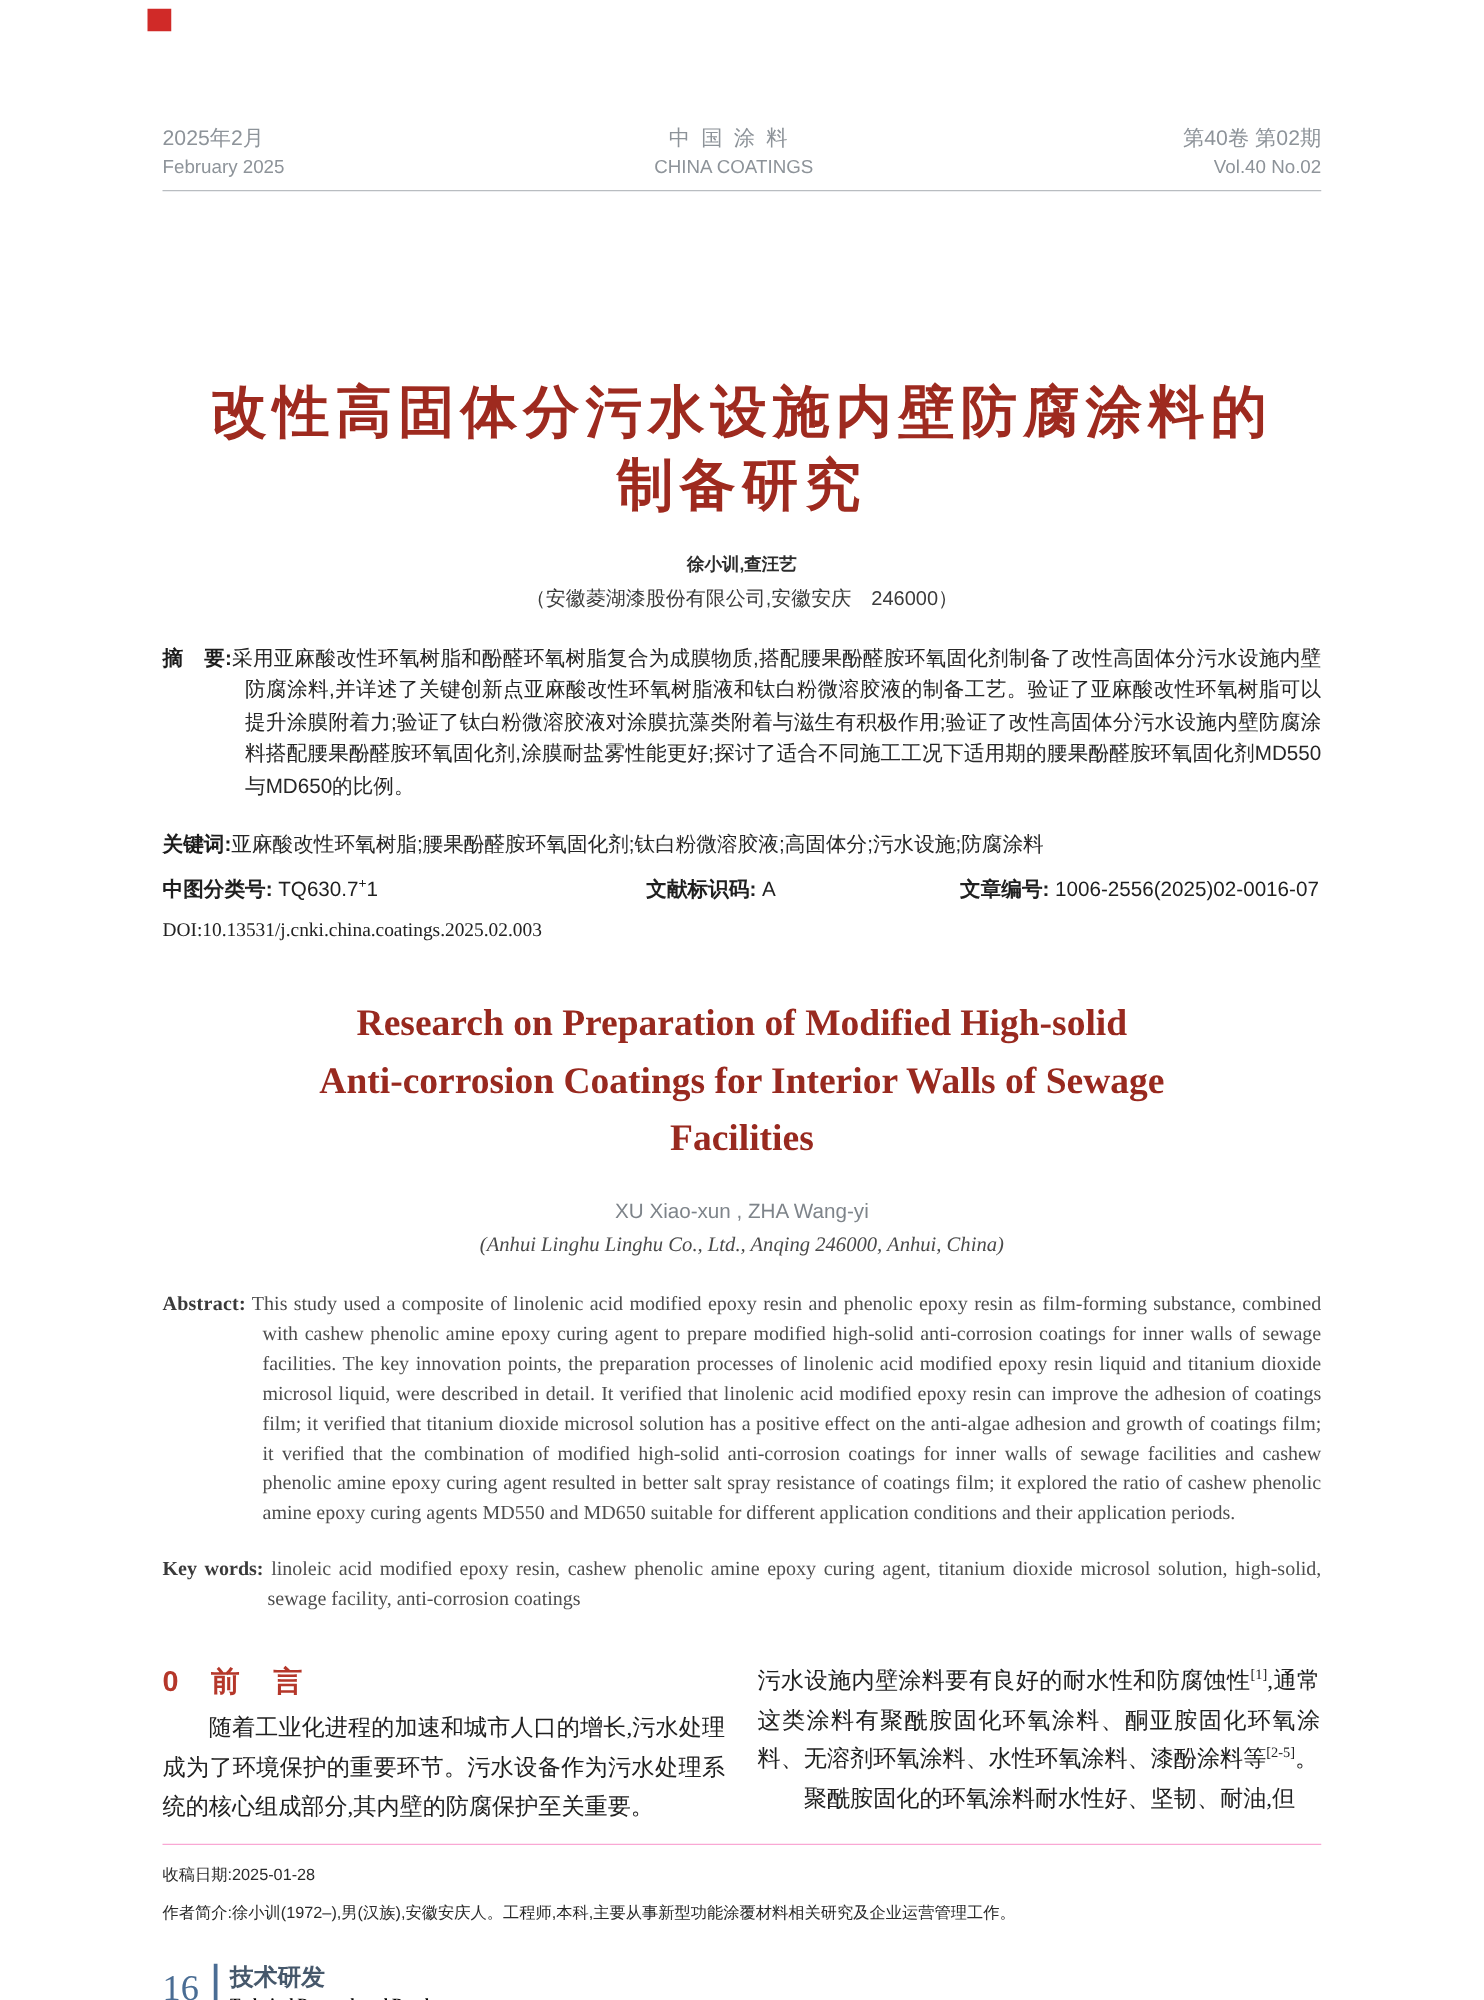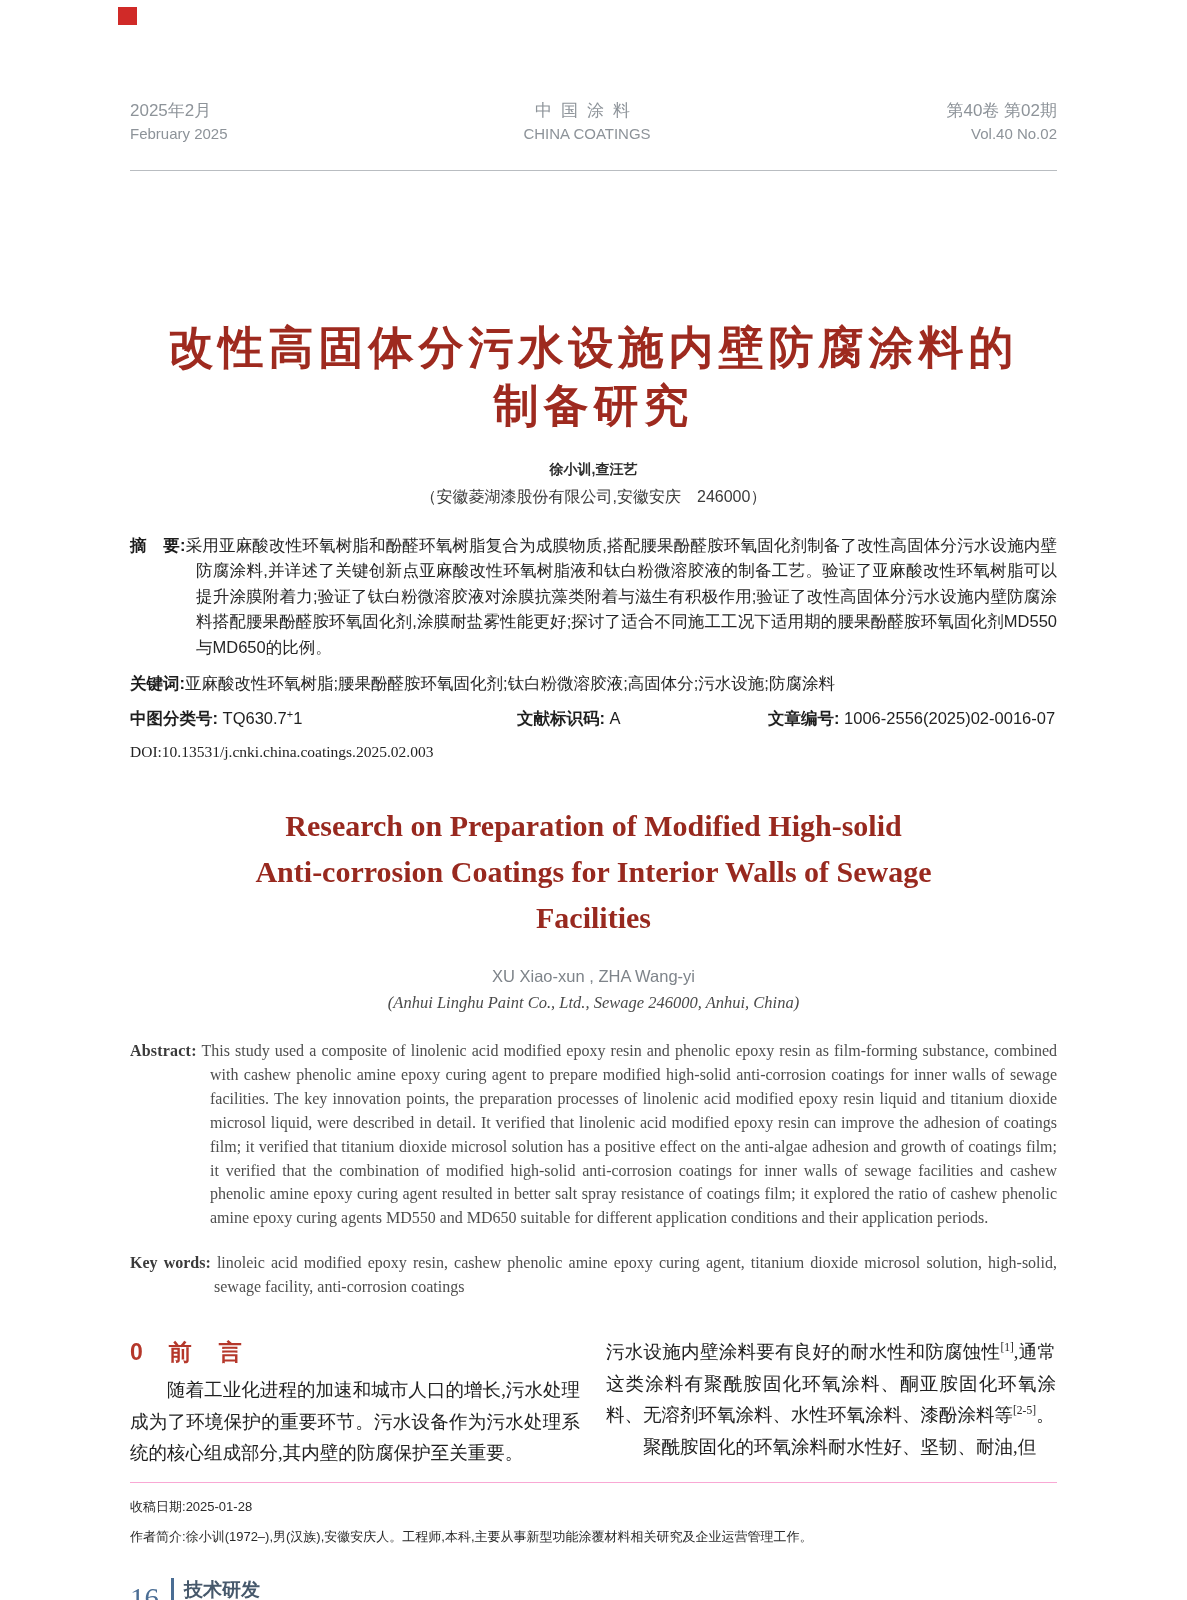--- a/index.html
+++ b/index.html
@@ -5,39 +5,39 @@
   html,body{margin:0;padding:0;background:#ffffff;}
   .page{position:relative;width:1187px;height:1600px;background:#ffffff;overflow:hidden;
         font-family:"Liberation Sans",sans-serif;color:#222;}
   .content{position:relative;margin:0 130px;width:927px;}
 
   
   .corner-marker{position:absolute;left:118px;top:7px;width:19px;height:18px;background:#d02a28;}
 
   
   .jheader{display:flex;justify-content:space-between;align-items:flex-end;
-           padding-top:54px;padding-bottom:25px;border-bottom:1px solid #b9bdc1;
+           padding-top:54px;padding-bottom:7px;border-bottom:1px solid #b9bdc1;
            color:#8d9399;}
   .jh-col{line-height:23px;font-size:17px;}
   .jh-col .en{font-size:15px;}
   .jh-center{text-align:center;}
   .jh-center .cn{letter-spacing:9px;}
   .jh-right{text-align:right;margin-top:45px;}
 
   
   .cn-title{margin-top:148px;text-align:center;color:#9e2a1f;font-weight:bold;
             font-size:45px;line-height:58px;letter-spacing:5px;}
   .cn-authors{margin-top:26px;text-align:center;font-size:14px;font-weight:bold;color:#2c2c2c;}
   .cn-affil{margin-top:8px;text-align:center;font-size:16px;color:#3a3a3a;}
 
   
   .cn-abstract{margin-top:25px;font-size:16.5px;line-height:25.4px;text-align:justify;
                color:#262626;padding-left:66px;text-indent:-66px;}
   .cn-abstract b,.cn-keywords b{font-weight:bold;color:#1c1c1c;}
-  .cn-keywords{margin-top:11px;font-size:16.5px;line-height:25px;color:#262626;}
+  .cn-keywords{margin-top:22px;font-size:16.5px;line-height:25px;color:#262626;}
 
   .clc-row{position:relative;margin-top:12px;height:26px;font-size:16.5px;color:#1f1f1f;}
   .clc-row .seg{position:absolute;top:0;white-space:nowrap;}
   .clc-row .seg b{font-weight:bold;}
   .seg-1{left:0;} .seg-2{left:387px;} .seg-3{left:638px;}
   sup{font-size:11px;line-height:0;}
 
   .doi{margin-top:9px;font-family:"Liberation Serif",serif;font-size:15.5px;color:#222;}
 
   
@@ -124,21 +124,21 @@
 
     <div class="doi">DOI:10.13531/j.cnki.china.coatings.2025.02.003</div>
 
     <div class="en-title">
       <div>Research on Preparation of Modified High-solid</div>
       <div>Anti-corrosion Coatings for Interior Walls of Sewage</div>
       <div>Facilities</div>
     </div>
 
     <div class="en-authors">XU Xiao-xun , ZHA Wang-yi</div>
-    <div class="en-affil">(Anhui Linghu Paint Co., Ltd., Sewage 246000, Anhui, China)</div>
+    <div class="en-affil">(Anhui Linghu Linghu Co., Ltd., Anqing 246000, Anhui, China)</div>
 
     <div class="en-abstract"><b>Abstract:</b> <span>This study used a composite of linolenic acid modified epoxy resin and phenolic epoxy resin as film-forming substance, combined with cashew phenolic amine epoxy curing agent to prepare modified high-solid anti-corrosion coatings for inner walls of sewage facilities. The key innovation points, the preparation processes of linolenic acid modified epoxy resin liquid and titanium dioxide microsol liquid, were described in detail. It verified that linolenic acid modified epoxy resin can improve the adhesion of coatings film; it verified that titanium dioxide microsol solution has a positive effect on the anti-algae adhesion and growth of coatings film; it verified that the combination of modified high-solid anti-corrosion coatings for inner walls of sewage facilities and cashew phenolic amine epoxy curing agent resulted in better salt spray resistance of coatings film; it explored the ratio of cashew phenolic amine epoxy curing agents MD550 and MD650 suitable for different application conditions and their application periods.</span></div>
 
     <div class="en-keywords"><b>Key words:</b> <span>linoleic acid modified epoxy resin, cashew phenolic amine epoxy curing agent, titanium dioxide microsol solution, high-solid, sewage facility, anti-corrosion coatings</span></div>
 
     <div class="intro">
       <div class="col">
         <div class="sec-heading">
           <span class="num">0</span>
           <span class="txt">前　言</span>

